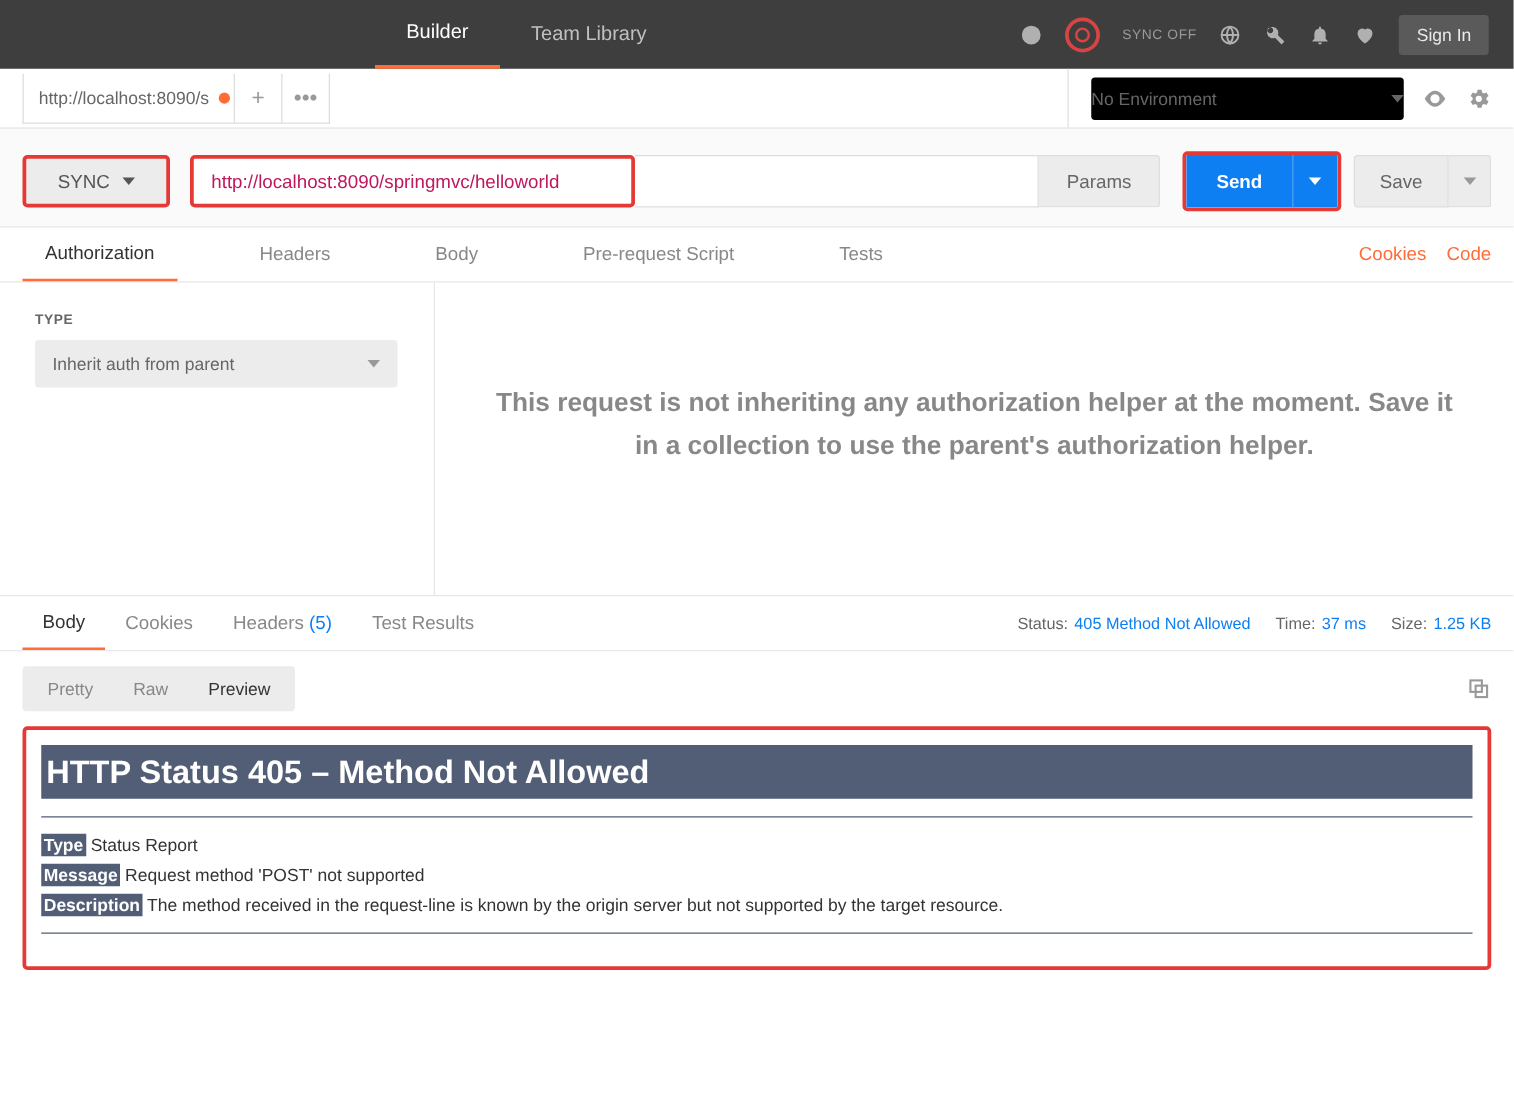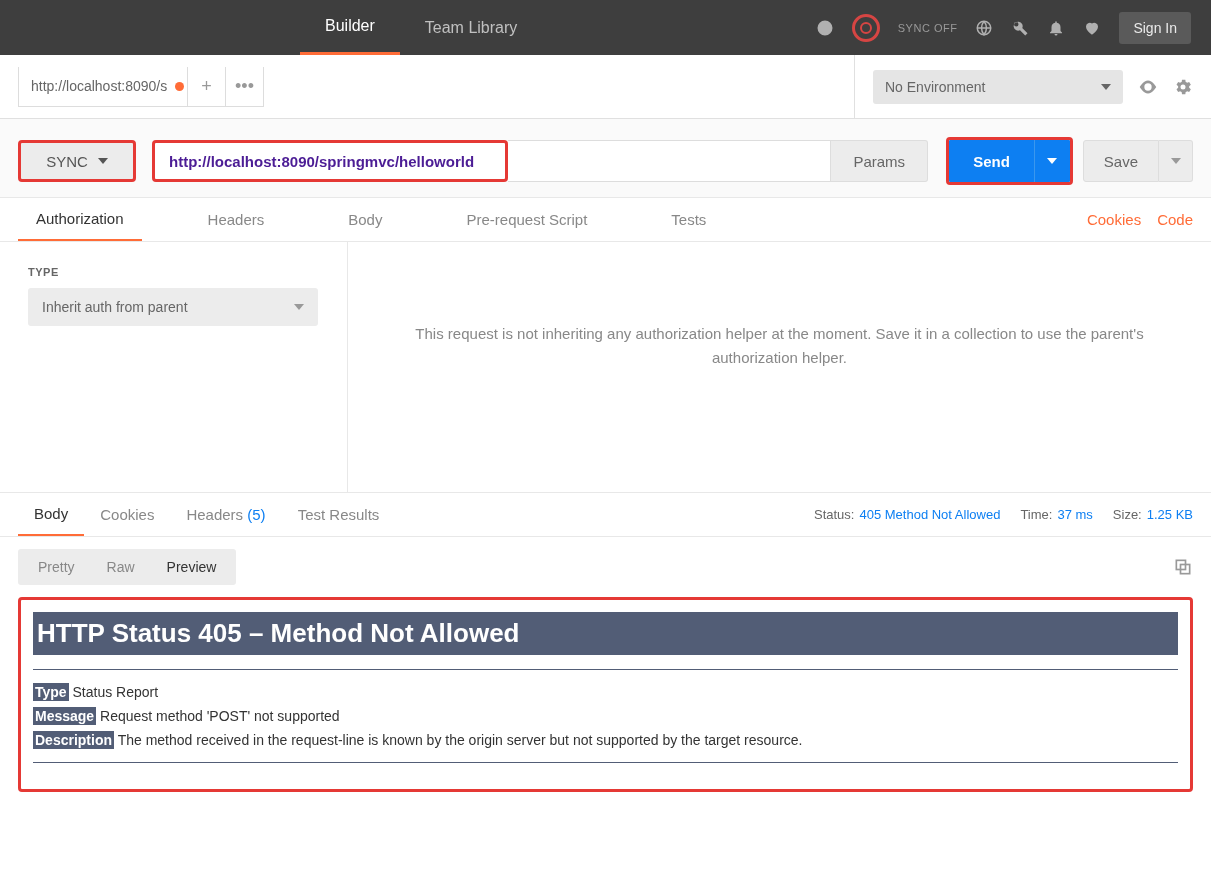--- a/index.html
+++ b/index.html
@@ -7,51 +7,51 @@
 .top-header { background: #3e3e3e; height: 55px; display: flex; align-items: center; padding: 0 20px; }
 .top-header-tabs { display: flex; margin-left: 280px; }
 .header-tab { padding: 0 25px; height: 55px; display: flex; align-items: center; color: #c0c0c0; font-size: 16px; cursor: pointer; }
 .header-tab.active { color: #fff; border-bottom: 3px solid #ff6c37; }
 .header-right { margin-left: auto; display: flex; align-items: center; gap: 18px; }
 .icon-btn { color: #b0b0b0; cursor: pointer; display: flex; align-items: center; justify-content: center; }
 .sync-circle { width: 28px; height: 28px; border-radius: 50%; border: 3px solid #d64543; display: flex; align-items: center; justify-content: center; }
 .sync-circle-inner { width: 12px; height: 12px; border-radius: 50%; border: 2px solid #d64543; }
 .sync-label { color: #999; font-size: 11px; letter-spacing: 0.5px; }
 .signin-btn { background: #5a5a5a; color: #eaeaea; border: none; padding: 8px 14px; border-radius: 3px; font-size: 14px; cursor: pointer; }
-.sub-bar { display: flex; border-bottom: 1px solid #e0e0e0; height: 64px; justify-content: center; }
+.sub-bar { display: flex; border-bottom: 1px solid #e0e0e0; height: 48px; justify-content: center; }
 .tab-area { display: flex; align-items: center; padding-left: 18px; flex: 1; }
 .file-tab { border: 1px solid #ddd; border-top: none; height: 40px; display: flex; align-items: center; padding: 0 12px; gap: 8px; font-size: 14px; color: #666; width: 170px; overflow: hidden; white-space: nowrap; }
 .orange-dot { width: 9px; height: 9px; background: #ff6c37; border-radius: 50%; flex-shrink: 0; }
 .tab-btn { width: 38px; height: 40px; border: 1px solid #ddd; border-top: none; border-left: none; display: flex; align-items: center; justify-content: center; color: #999; font-size: 18px; cursor: pointer; }
 .env-area { display: flex; align-items: center; gap: 14px; padding: 0 18px; border-left: 1px solid #e0e0e0; }
-.env-select { background: #e5e5e5; border: none; height: 34px; width: 250px; padding: 0 12px; display: flex; align-items: center; justify-content: space-between; color: #666; font-size: 14px; border-radius: 3px; cursor: pointer; }
+.env-select { background: #000000; border: none; height: 34px; width: 250px; padding: 0 0; display: flex; align-items: center; justify-content: space-between; color: #666; font-size: 14px; border-radius: 3px; cursor: pointer; }
 .env-icon { color: #999; cursor: pointer; }
 .request-bar { display: flex; align-items: center; padding: 18px 18px 12px 18px; gap: 0; background: #fafafa; border-bottom: 1px solid #e8e8e8; }
 .method-select { background: #ececec; border: 1px solid #ddd; height: 42px; width: 118px; display: flex; align-items: center; justify-content: center; gap: 10px; font-size: 15px; color: #555; border-radius: 3px 0 0 3px; cursor: pointer; }
-.url-input { flex: 1; height: 42px; border: 1px solid #ddd; border-left: none; padding: 0 14px; font-size: 15px; color: #4c1d95; outline: none; font-weight: bold; }
+.url-input { flex: 1; height: 42px; border: 1px solid #ddd; border-left: none; padding: 0 14px; font-size: 15px; color: #be185d; outline: none; }
 .params-btn { background: #ececec; border: 1px solid #ddd; border-left: none; height: 42px; padding: 0 22px; font-size: 15px; color: #666; cursor: pointer; border-radius: 0 3px 3px 0; }
 .send-group { display: flex; margin-left: 18px; }
 .send-btn { background: #0d7ff2; color: #fff; border: none; height: 42px; padding: 0 24px; font-size: 15px; font-weight: bold; cursor: pointer; border-radius: 3px 0 0 3px; }
 .send-drop { background: #0d7ff2; border: none; border-left: 1px solid #3a97ee; height: 42px; width: 36px; display: flex; align-items: center; justify-content: center; cursor: pointer; border-radius: 0 3px 3px 0; }
 .save-group { display: flex; margin-left: 10px; }
 .save-btn { background: #ececec; border: 1px solid #ddd; height: 42px; padding: 0 20px; font-size: 15px; color: #666; cursor: pointer; border-radius: 3px 0 0 3px; }
 .save-drop { background: #ececec; border: 1px solid #ddd; border-left: none; height: 42px; width: 34px; display: flex; align-items: center; justify-content: center; cursor: pointer; border-radius: 0 3px 3px 0; }
 .red-box { border: 3px solid #e53935; border-radius: 4px; }
 .req-tabs { display: flex; align-items: center; padding: 0 18px; border-bottom: 1px solid #e8e8e8; gap: 48px; }
 .req-tab { padding: 12px 18px; color: #888; font-size: 15px; cursor: pointer; }
 .req-tab.active { color: #333; border-bottom: 2px solid #ff6c37; }
 .req-tabs-right { margin-left: auto; display: flex; gap: 16px; }
 .orange-link { color: #ff6c37; font-size: 15px; cursor: pointer; }
 .auth-section { display: flex; min-height: 250px; }
 .auth-left { width: 348px; padding: 24px 28px; border-right: 1px solid #e8e8e8; }
 .type-label { font-size: 11px; color: #666; font-weight: bold; letter-spacing: 0.5px; margin-bottom: 10px; }
 .type-select { background: #ececec; border: none; width: 290px; height: 38px; padding: 0 14px; display: flex; align-items: center; justify-content: space-between; color: #666; font-size: 14px; border-radius: 3px; margin-bottom: 20px; cursor: pointer; gap: 40px; }
 .auth-desc { color: #666; font-size: 14px; line-height: 1.6; }
 .auth-desc a { color: #ff6c37; text-decoration: none; cursor: pointer; }
-.auth-right { flex: 1; display: flex; align-items: flex-start; justify-content: center; padding: 80px 40px; color: #888; font-size: 15px; text-align: center; line-height: 1.6; }
+.auth-right { flex: 1; display: flex; align-items: flex-start; justify-content: center; padding: 80px 40px; color: #888; font-size: 21px; text-align: center; line-height: 1.6; font-weight: bold; }
 .resp-tabs { display: flex; align-items: center; padding: 0 18px; border-top: 1px solid #e8e8e8; border-bottom: 1px solid #e8e8e8; }
 .resp-tab { padding: 12px 16px; color: #888; font-size: 15px; cursor: pointer; }
 .resp-tab.active { color: #333; border-bottom: 2px solid #ff6c37; }
 .resp-tab .count { color: #0d7ff2; }
 .resp-meta { margin-left: auto; display: flex; gap: 20px; font-size: 13px; color: #666; }
 .resp-meta .val { color: #0d7ff2; margin-left: 5px; }
 .view-tabs { display: flex; align-items: center; padding: 12px 18px; gap: 0; }
 .view-tab-group { background: #ececec; border-radius: 3px; display: flex; padding: 4px; }
 .view-tab { padding: 6px 16px; color: #888; font-size: 14px; cursor: pointer; border-radius: 3px; }
 .view-tab.active { color: #333; }

